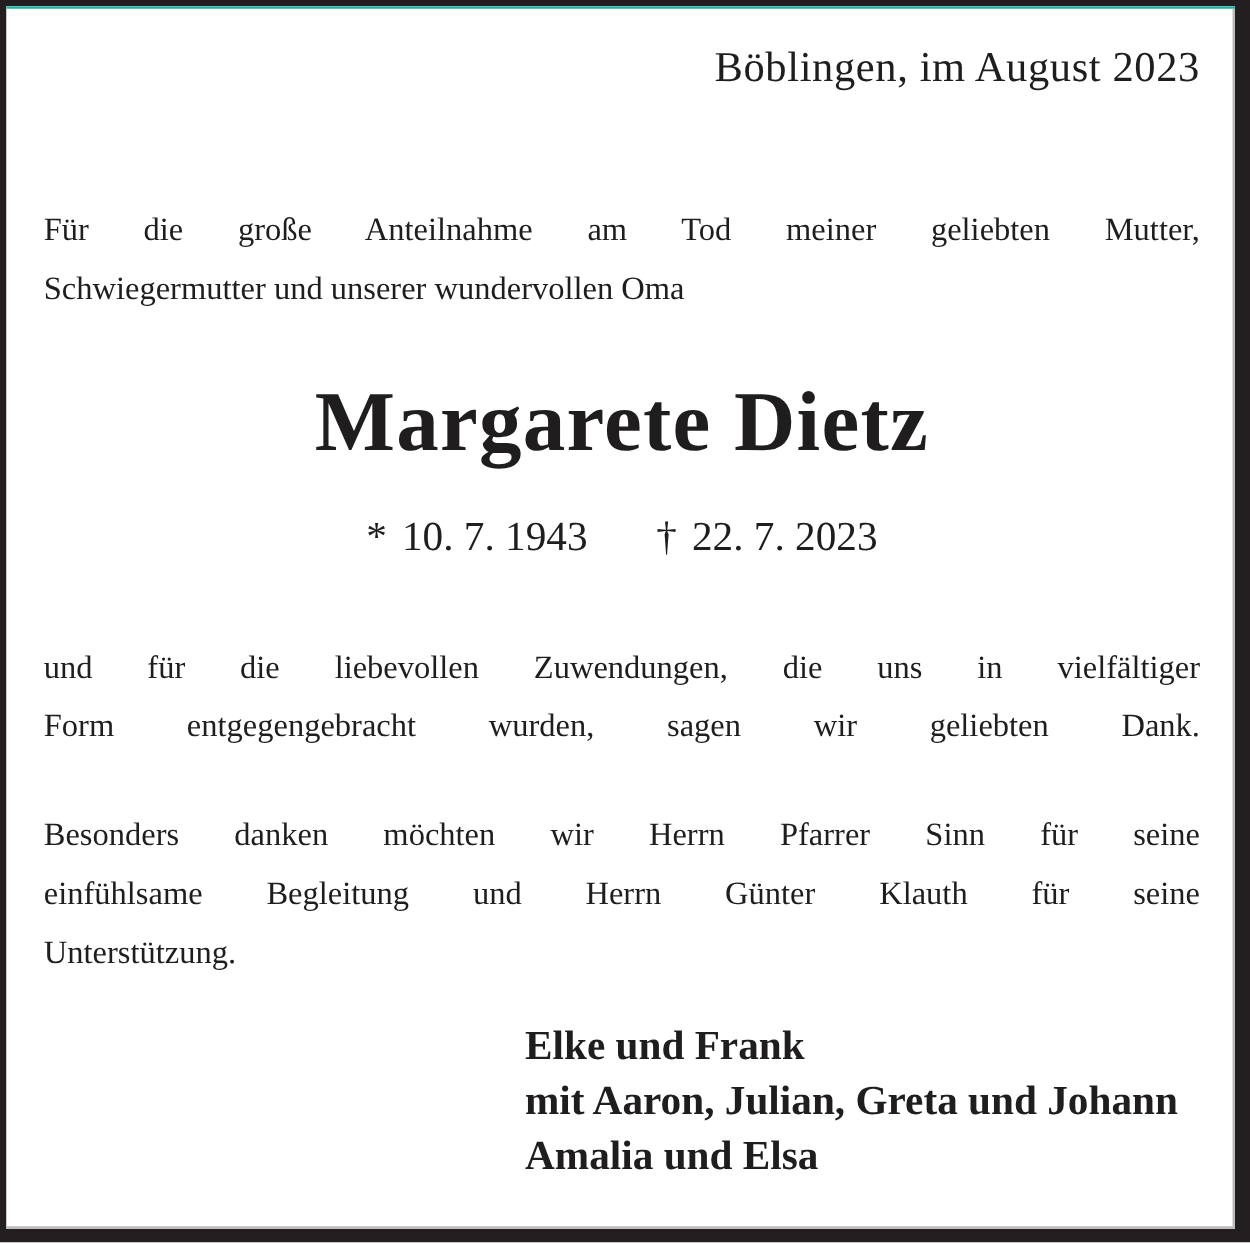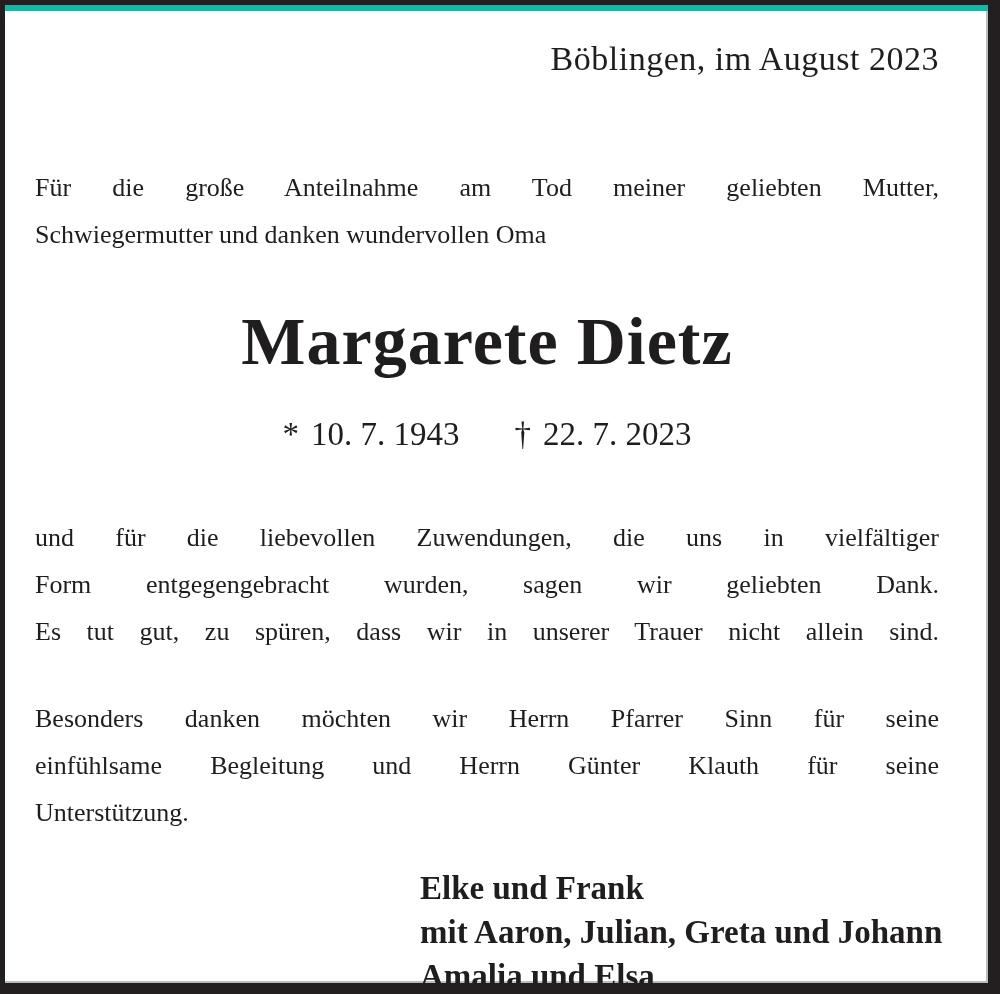--- a/index.html
+++ b/index.html
@@ -20,23 +20,23 @@
     border-right: 12px solid #231f20;
     border-bottom: 11px solid #231f20;
     overflow: hidden;
     font-family: "Liberation Serif", "DejaVu Serif", serif;
     color: #1f1d1e;
   }
   .inner {
     box-sizing: border-box;
     width: 100%;
     height: 100%;
-    border-top: 6px solid #14b8a6;
+    border-top: 2px solid #14b8a6;
     box-shadow: inset -2px -2px 0 #bcbcbc;
-    padding: 28px 49px 0 30px;
+    padding: 28px 28px 0 30px;
   }
   .dateline {
     font-size: 34px;
     line-height: 40px;
     text-align: right;
     letter-spacing: 0.5px;
   }
   .intro {
     margin-top: 85px;
   }
@@ -90,40 +90,39 @@
 </head>
 <body>
 
 <div class="page">
   <div class="inner">
 
     <div class="dateline">Böblingen, im August 2023</div>
 
     <div class="intro">
       <div class="body-line jl">Für die große Anteilnahme am Tod meiner geliebten Mutter,</div>
-      <div class="body-line">Schwiegermutter und danken wundervollen Oma</div>
+      <div class="body-line">Schwiegermutter und unserer wundervollen Oma</div>
     </div>
 
     <h1 class="name">Margarete Dietz</h1>
 
     <div class="dates">
       <span class="date-group">
         <span>*</span>
         <span>10. 7. 1943</span>
       </span>
       <span class="date-group">
         <span>†</span>
         <span>22. 7. 2023</span>
       </span>
     </div>
 
     <div class="para-thanks">
       <div class="body-line jl">und für die liebevollen Zuwendungen, die uns in vielfältiger</div>
       <div class="body-line jl">Form entgegengebracht wurden, sagen wir geliebten Dank.</div>
-      <div class="body-line jl">Es tut gut, zu spüren, dass wir in unserer Trauer nicht allein sind.</div>
     </div>
 
     <div class="para-special">
       <div class="body-line jl">Besonders danken möchten wir Herrn Pfarrer Sinn für seine</div>
       <div class="body-line jl">einfühlsame Begleitung und Herrn Günter Klauth für seine</div>
       <div class="body-line">Unterstützung.</div>
     </div>
 
     <div class="signatures">
       <div class="sig-line">Elke und Frank</div>

